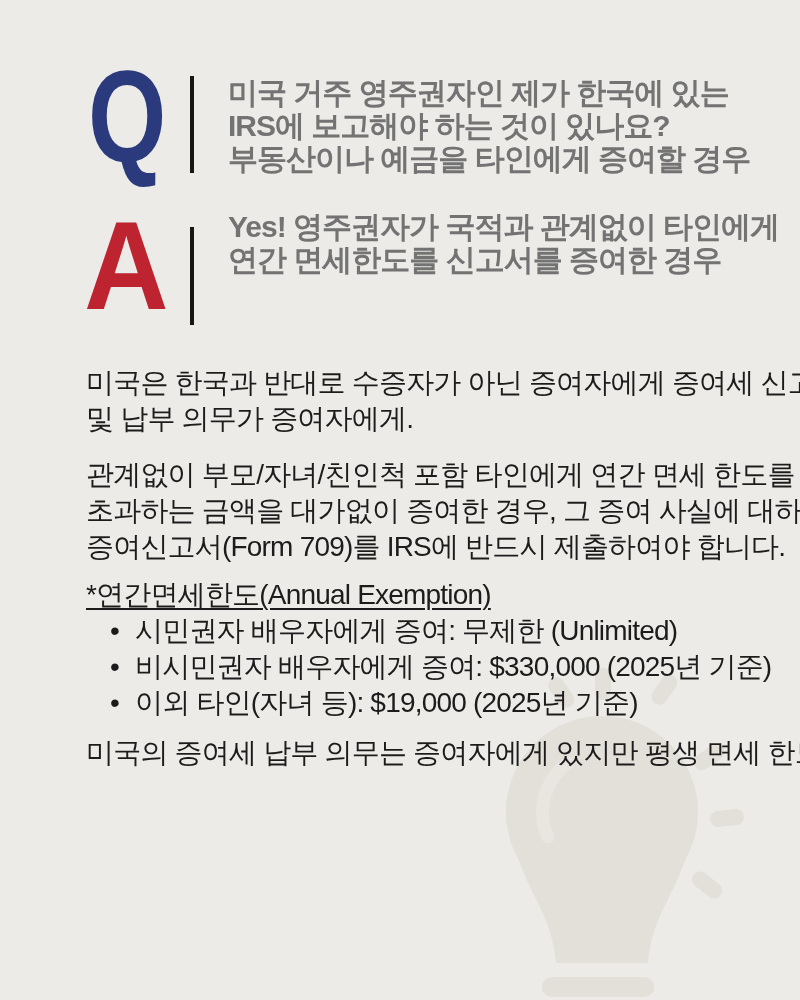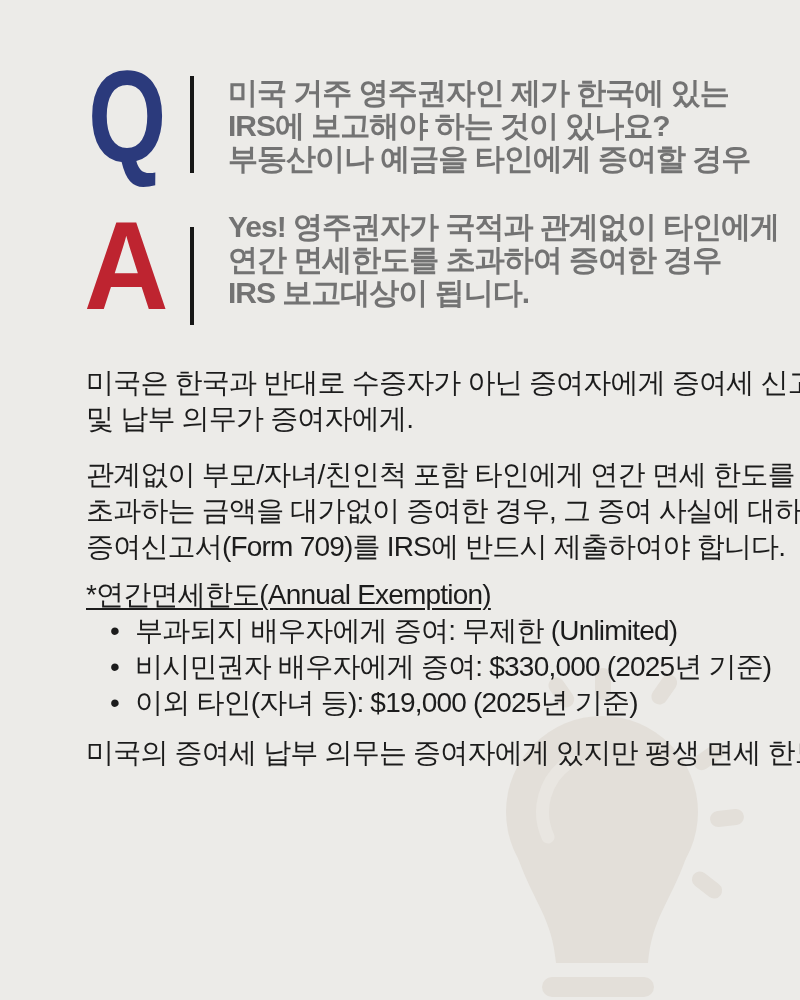--- a/index.html
+++ b/index.html
@@ -120,43 +120,42 @@
   <div class="qa-text q-text">
     <span class="line">미국 거주 영주권자인 제가 한국에 있는</span>
     <span class="line">IRS에 보고해야 하는 것이 있나요?</span>
     <span class="line">부동산이나 예금을 타인에게 증여할 경우</span>
   </div>
 
   <div class="qa-letter a-letter">A</div>
   <div class="vbar a-bar"></div>
   <div class="qa-text a-text">
     <span class="line">Yes! 영주권자가 국적과 관계없이 타인에게</span>
-    <span class="line">연간 면세한도를 초과하여 증여한 경우</span>
-    <span class="line">IRS 보고대상이 됩니다.</span>
+    <span class="line">연간 면세한도를 신고서를 증여한 경우</span>
   </div>
 
   <div class="body-block">
 
     <div class="para para-1">
       <span class="line">미국은 한국과 반대로 수증자가 아닌 증여자에게 증여세 신고</span>
       <span class="line">및 납부 의무가 증여자에게.</span>
     </div>
 
     <div class="para para-2">
       <span class="line">관계없이 부모/자녀/친인척 포함 타인에게 연간 면세 한도를</span>
       <span class="line">초과하는 금액을 대가없이 증여한 경우, 그 증여 사실에 대하여</span>
       <span class="line">증여신고서(Form 709)를 IRS에 반드시 제출하여야 합니다.</span>
     </div>
 
     <div class="list-heading">*연간면세한도(Annual Exemption)</div>
 
     <div class="bullet-list">
       <div class="bullet-row">
         <span class="bullet-dot">•</span>
-        <span>부과되지 배우자에게 증여: 무제한 (Unlimited)</span>
+        <span>시민권자 배우자에게 증여: 무제한 (Unlimited)</span>
       </div>
       <div class="bullet-row">
         <span class="bullet-dot">•</span>
         <span>비시민권자 배우자에게 증여: $330,000 (2025년 기준)</span>
       </div>
       <div class="bullet-row">
         <span class="bullet-dot">•</span>
         <span>이외 타인(자녀 등): $19,000 (2025년 기준)</span>
       </div>
     </div>

